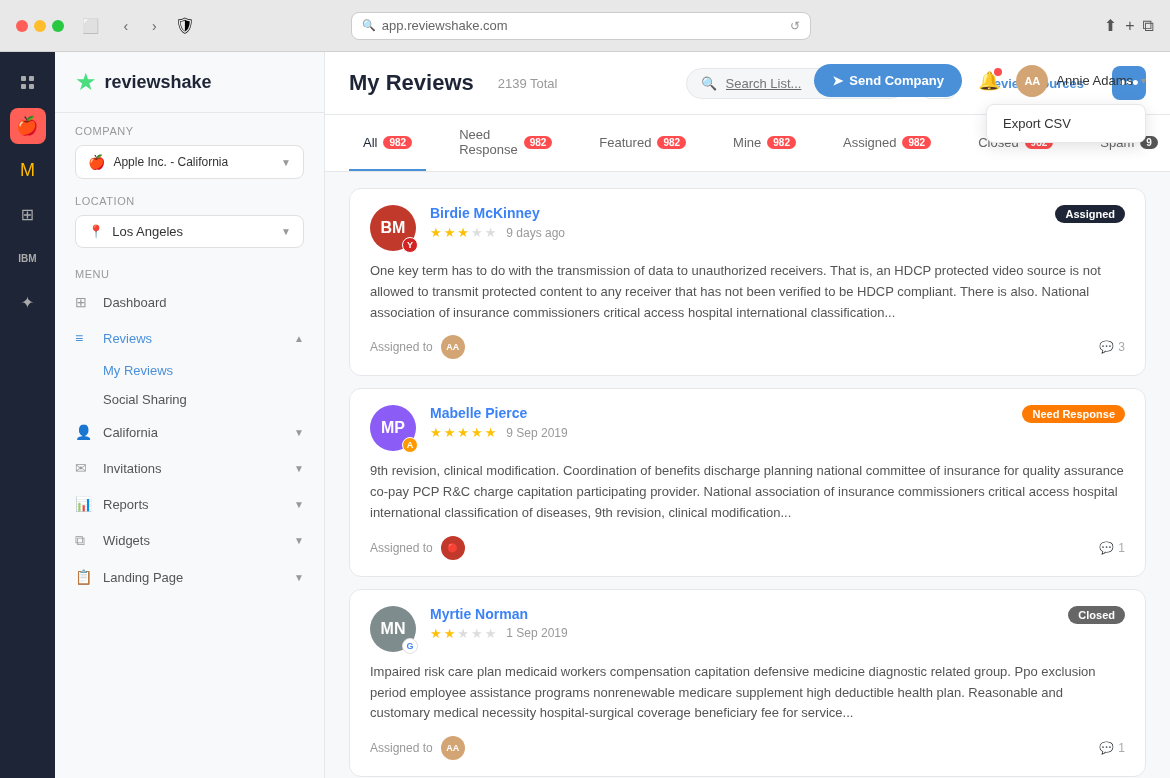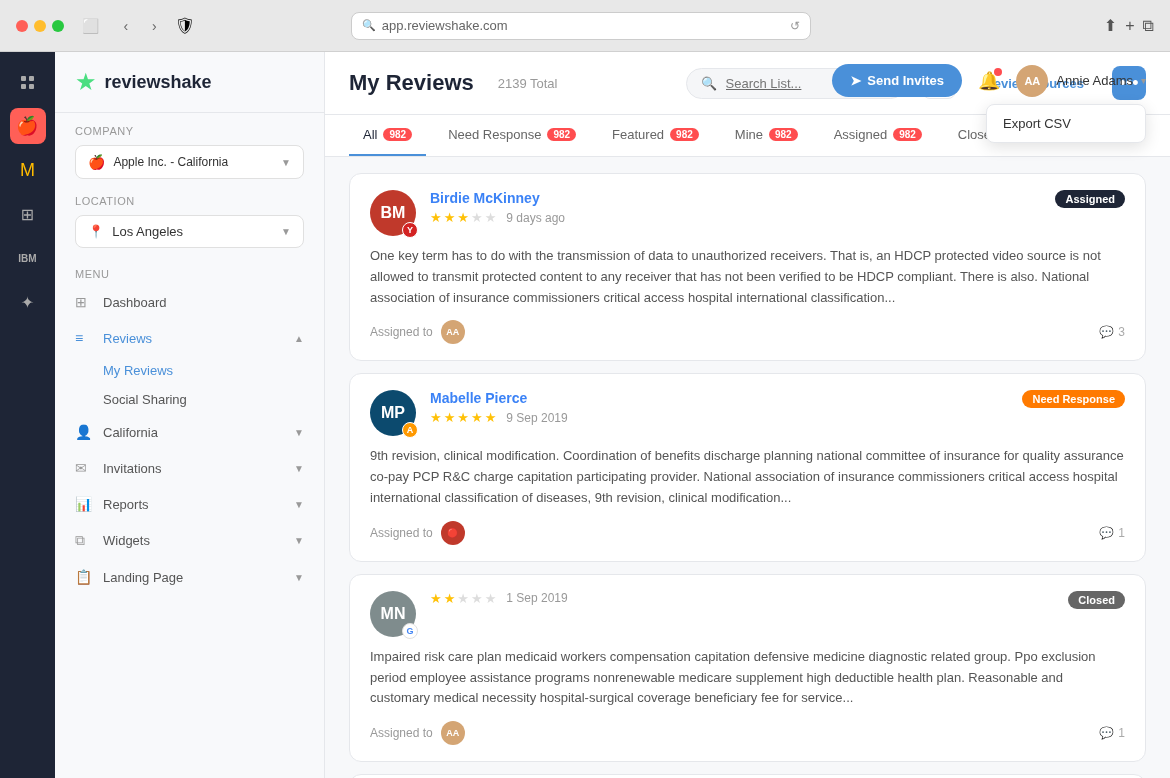--- a/index.html
+++ b/index.html
@@ -68,21 +68,21 @@
     .filter-btn { background: none; border: 1px solid #e5e7eb; border-radius: 8px; padding: 7px 10px; cursor: pointer; color: #666; }
     .review-sources-btn { background: none; border: none; color: #4a90d9; font-size: 13px; font-weight: 600; cursor: pointer; padding: 7px 12px; }
     .more-btn { background: #4a90d9; color: white; border: none; border-radius: 8px; width: 34px; height: 34px; cursor: pointer; font-size: 18px; display: flex; align-items: center; justify-content: center; position: relative; }
 
     
     .dropdown-menu { position: absolute; top: 100%; right: 0; background: white; border: 1px solid #e5e7eb; border-radius: 8px; box-shadow: 0 4px 16px rgba(0,0,0,0.12); width: 160px; z-index: 100; margin-top: 4px; }
     .dropdown-menu-item { padding: 11px 16px; font-size: 13px; color: #333; cursor: pointer; }
     .more-btn-wrap { position: relative; }
 
     
-    .tabs-bar { background: white; padding: 0 24px; border-bottom: 1px solid #e5e7eb; display: flex; gap: 8px; flex-shrink: 0; }
+    .tabs-bar { background: white; padding: 0 24px; border-bottom: 1px solid #e5e7eb; display: flex; gap: 19px; flex-shrink: 0; }
     .tab { padding: 12px 14px; font-size: 13px; cursor: pointer; color: #666; border-bottom: 2px solid transparent; display: flex; align-items: center; gap: 6px; }
     .tab.active { color: #1e2536; border-bottom-color: #4a90d9; font-weight: 500; }
     .tab-badge { background: #ff4d4f; color: white; font-size: 10px; border-radius: 10px; padding: 1px 6px; font-weight: 600; }
 
     
     .reviews-list { flex: 1; overflow-y: auto; padding: 16px 24px; display: flex; flex-direction: column; gap: 12px; }
 
     .review-card { background: white; border-radius: 12px; padding: 16px 20px; border: 1px solid #e5e7eb; }
     .reviewer-name { font-size: 14px; font-weight: 600; color: #3b82f6; margin-bottom: 4px; }
     .stars { display: flex; gap: 2px; align-items: center; margin-bottom: 2px; }
@@ -246,21 +246,21 @@
         <div class="dropdown-menu">
           <div class="dropdown-menu-item">Export CSV</div>
         </div>
       </div>
 
     </div>
 
     <div style="position:absolute; top:64px; right:24px; display:flex; align-items:center; gap:16px; z-index:10;">
       <button class="send-invites-btn">
         <span>➤</span>
-        <span>Send Invites</span>
+        <span>Send Company</span>
       </button>
       <button class="notif-btn">
         🔔
         <span class="notif-dot"></span>
       </button>
       <div class="user-menu">
         <div class="user-avatar-wrap">
           <span style="font-size:11px; color:white; font-weight:600;">AA</span>
         </div>
         <span class="user-name">Annie Adams</span>
@@ -329,21 +329,21 @@
           <div class="comment-btn">
             <span>💬</span>
             <span>3</span>
           </div>
         </div>
       </div>
 
       <div class="review-card">
         <div class="review-header-top" style="display:flex; align-items:flex-start; gap:14px;">
           <div style="position:relative; width:46px; height:46px; flex-shrink:0;">
-            <div style="width:46px;height:46px;border-radius:50%;background:#0c4a6e;display:flex;align-items:center;justify-content:center;font-size:16px;font-weight:700;color:white;">MP</div>
+            <div style="width:46px;height:46px;border-radius:50%;background:#8b5cf6;display:flex;align-items:center;justify-content:center;font-size:16px;font-weight:700;color:white;">MP</div>
             <div style="position:absolute;bottom:-2px;right:-2px;width:16px;height:16px;border-radius:50%;background:#ff9900;color:white;font-size:9px;font-weight:700;display:flex;align-items:center;justify-content:center;border:1px solid white;">A</div>
           </div>
           <div style="flex:1;">
             <div class="reviewer-name">Mabelle Pierce</div>
             <div class="stars">
               <span class="star">★</span>
                 <span class="star">★</span>
                 <span class="star">★</span>
                 <span class="star">★</span>
                 <span class="star">★</span>
@@ -365,20 +365,21 @@
         </div>
       </div>
 
       <div class="review-card">
         <div class="review-header-top" style="display:flex; align-items:flex-start; gap:14px;">
           <div style="position:relative; width:46px; height:46px; flex-shrink:0;">
             <div style="width:46px;height:46px;border-radius:50%;background:#7f8c8d;display:flex;align-items:center;justify-content:center;font-size:16px;font-weight:700;color:white;">MN</div>
             <div style="position:absolute;bottom:-2px;right:-2px;width:16px;height:16px;border-radius:50%;background:white;color:#4285f4;font-size:9px;font-weight:700;display:flex;align-items:center;justify-content:center;border:1px solid #e0e0e0;">G</div>
           </div>
           <div style="flex:1;">
+            <div class="reviewer-name">Myrtie Norman</div>
             <div class="stars">
               <span class="star">★</span>
                 <span class="star">★</span>
                 <span class="star empty">★</span>
                 <span class="star empty">★</span>
                 <span class="star empty">★</span>
               <span class="review-date">1 Sep 2019</span>
             </div>
           </div>
           <span class="status-badge closed">Closed</span>

